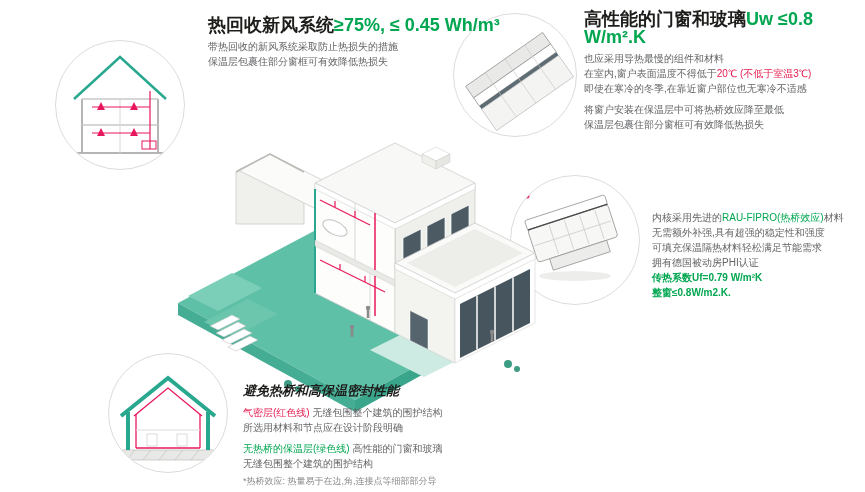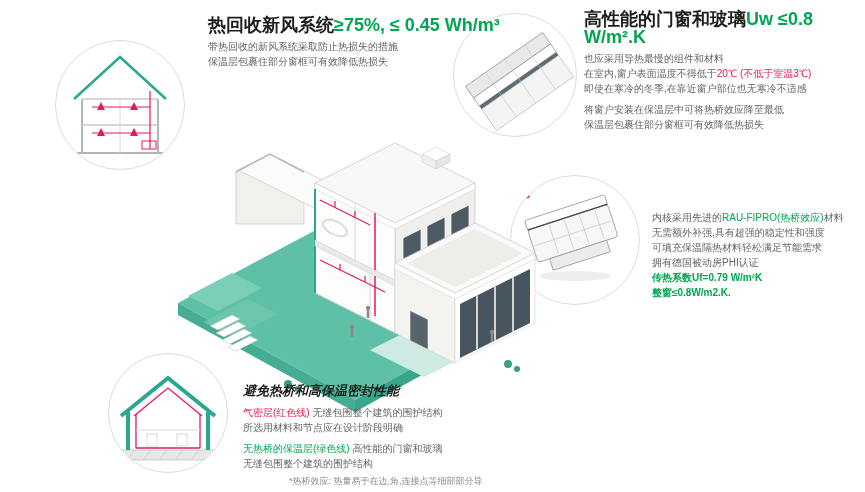--- a/index.html
+++ b/index.html
@@ -13,21 +13,21 @@
     background:#ffffff;box-sizing:border-box;overflow:hidden;
   }
   .note{position:absolute;}
   .title{font-size:18px;font-weight:bold;color:#1d1d1b;line-height:18px;}
   .green{color:#00a650;}
   .red{color:#e51a4f;}
   .body-text{font-size:10px;color:#636466;line-height:15px;margin-top:5px;}
   .body-text div{white-space:nowrap;}
   .gap{height:6px;}
   .metric{color:#00a650;font-weight:bold;}
-  .footnote{font-size:9px;color:#8a8a8c;margin-top:3px;margin-left:46px;}
+  .footnote{font-size:9px;color:#8a8a8c;margin-top:3px;}
   svg{display:block;}
 </style>
 </head>
 <body>
 
 <div class="circle" style="left:55px;top:40px;width:130px;height:130px;">
   <svg width="128" height="128" viewBox="0 0 128 128">
     <path d="M18,58 L64,16 L110,58" fill="none" stroke="#2aa78f" stroke-width="2.5"></path>
     <line x1="26" y1="58" x2="26" y2="112" stroke="#b5b5b5" stroke-width="2"></line>
     <line x1="102" y1="58" x2="102" y2="112" stroke="#b5b5b5" stroke-width="2"></line>

